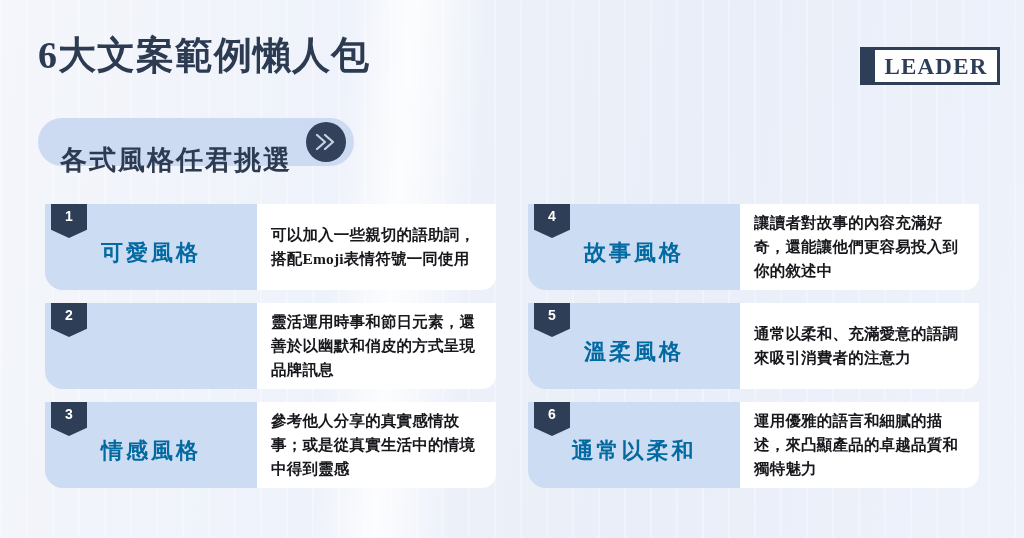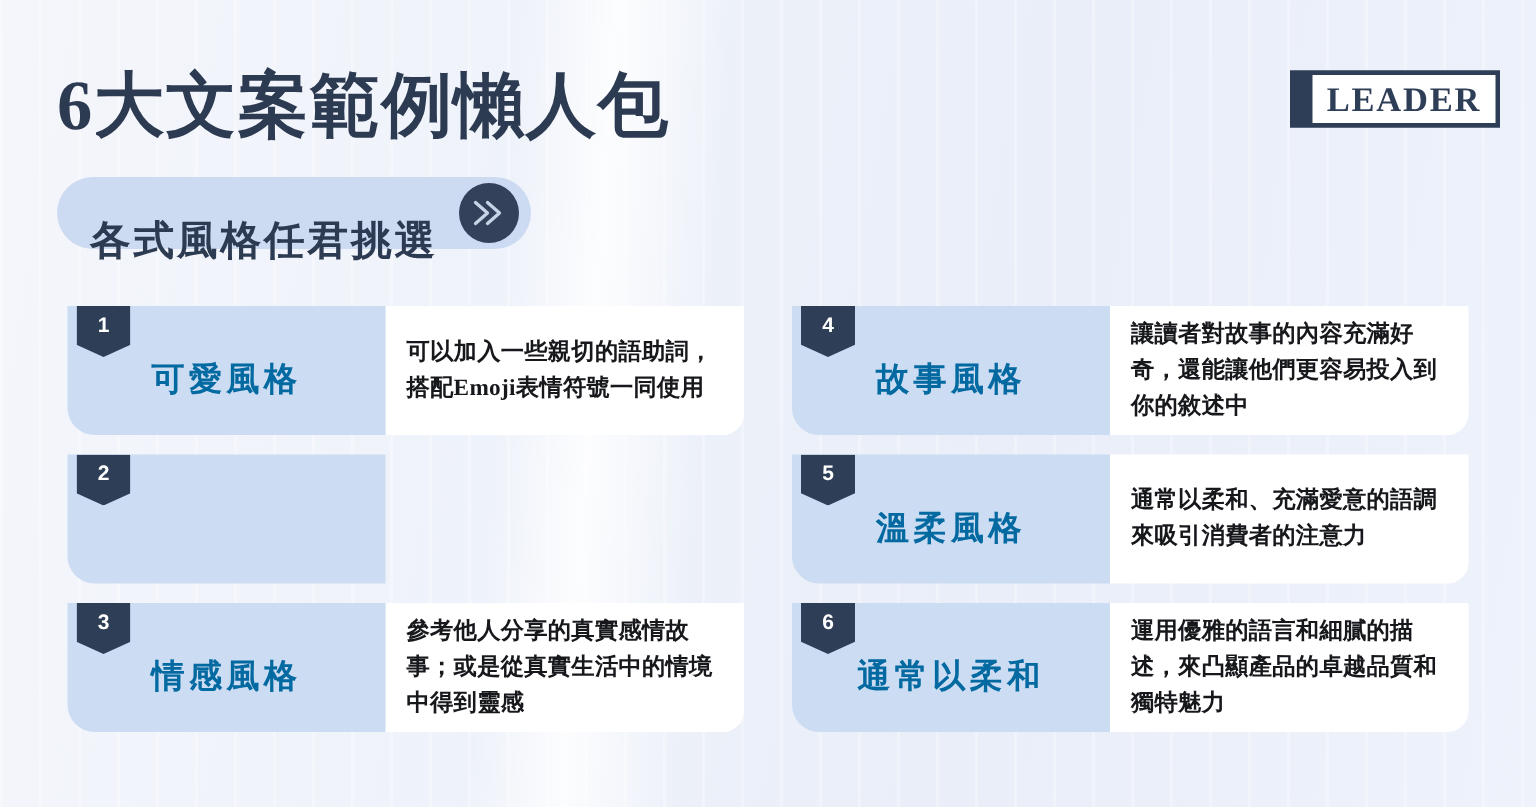--- a/index.html
+++ b/index.html
@@ -55,22 +55,22 @@
     position: relative;
     z-index: 3;
     width: 100%;
     height: 100%;
   }
 
   
   .page-title {
     position: absolute;
     left: 38px;
-    top: 48px;
-    font-size: 47px;
+    top: 32px;
+    font-size: 38px;
     line-height: 46px;
     font-weight: 700;
     letter-spacing: 1px;
     color: #2d3b52;
     white-space: nowrap;
     font-family: "Liberation Serif", "DejaVu Serif", serif;
   }
 
   .logo {
     position: absolute;
@@ -254,20 +254,23 @@
         </div>
         <div class="card-desc">
           <span class="card-desc-text">讓讀者對故事的內容充滿好奇，還能讓他們更容易投入到你的敘述中</span>
         </div>
       </div>
 
       <div class="card">
         <div class="card-label">
           <span class="badge">2</span>
         </div>
+        <div class="card-desc">
+          <span class="card-desc-text">靈活運用時事和節日元素，還善於以幽默和俏皮的方式呈現品牌訊息</span>
+        </div>
       </div>
 
       <div class="card">
         <div class="card-label">
           <span class="badge">5</span>
           <span class="card-label-text">溫柔風格</span>
         </div>
         <div class="card-desc">
           <span class="card-desc-text">通常以柔和、充滿愛意的語調來吸引消費者的注意力</span>
         </div>

